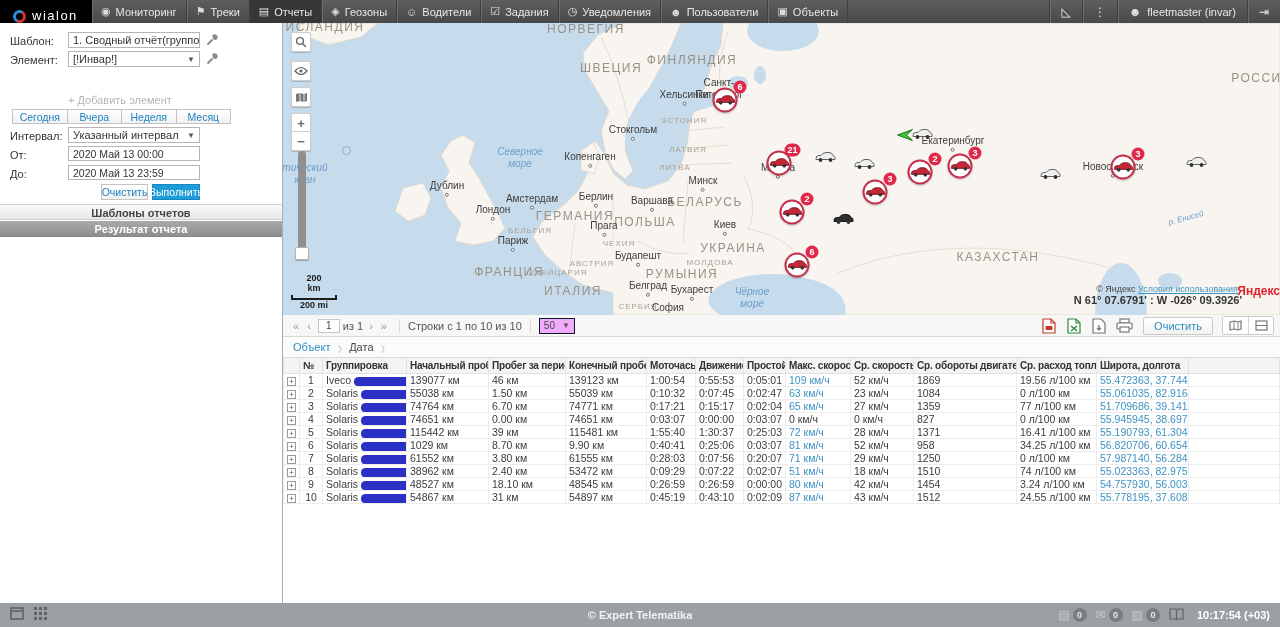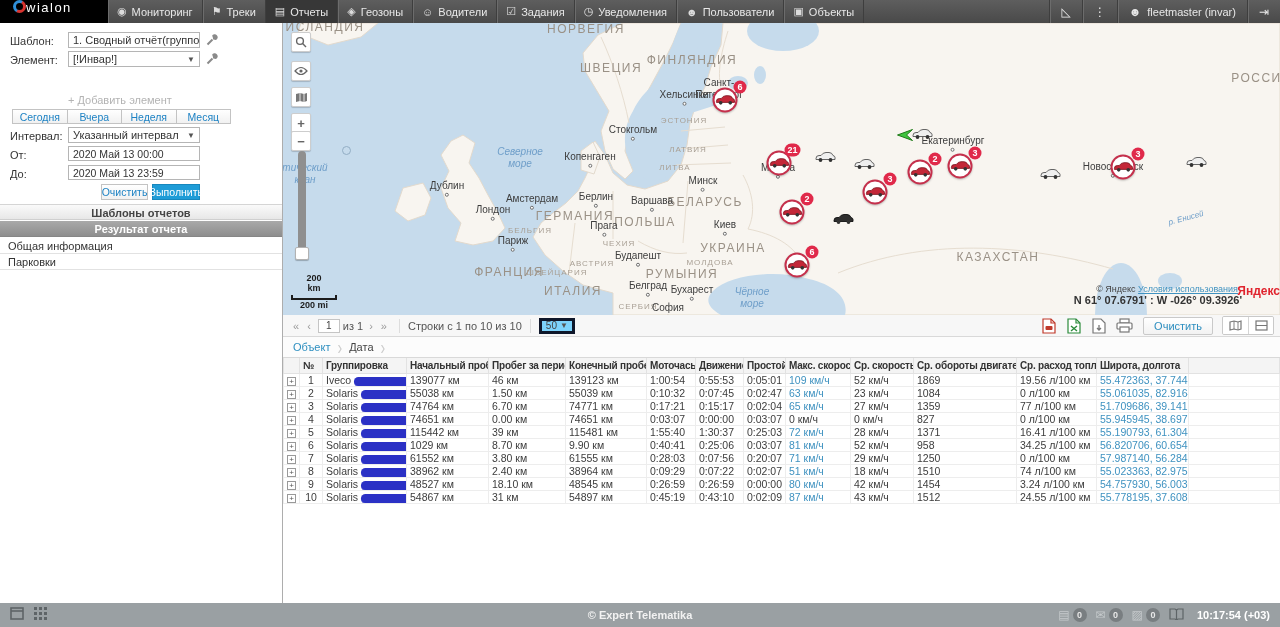--- a/index.html
+++ b/index.html
@@ -1,21 +1,21 @@
 <!DOCTYPE html>
 <html><head>
 <meta charset="utf-8">
 <style>
 *{box-sizing:border-box;margin:0;padding:0}
 html,body{width:1280px;height:627px;overflow:hidden}
 body{font-family:"Liberation Sans",sans-serif;position:relative;background:#fff;font-size:11px}
 
 
 .topbar{position:absolute;top:0;left:0;right:0;height:23px;background:linear-gradient(#5e5e5e,#494949);display:flex;align-items:stretch;color:#e8e8e8;z-index:20}
-.logo{width:108px;background:#000;display:flex;align-items:flex-start;gap:0;padding-left:13px;flex:none}
+.logo{width:92px;background:#000;display:flex;align-items:flex-end;gap:6px;padding-left:13px;flex:none}
 .logo-mark{width:13px;height:13px;border-radius:50%;background:linear-gradient(120deg,#2f8fd8 46%,#d8332f 54%);position:relative}
 .logo-mark:after{content:"";position:absolute;inset:3px;border-radius:50%;background:#000}
 .logo-text{color:#fff;font-size:13px;letter-spacing:1.5px}
 .tabs{display:flex;align-items:stretch}
 .tab{display:flex;align-items:center;gap:5px;padding:0 9px;font-size:11px;border-right:1px solid #3e3e3e;box-shadow:inset 1px 0 0 #6c6c6c;cursor:pointer;white-space:nowrap}
 .tab.active{background:#373737;box-shadow:none}
 .tab-ic{font-size:11px;opacity:.92}
 .topbar-right{margin-left:auto;display:flex;align-items:stretch}
 .tb-ic{padding:0 11px;border-left:1px solid #3e3e3e;box-shadow:inset 1px 0 0 #6c6c6c;display:flex;align-items:center;font-size:12px;cursor:pointer;gap:6px}
 .user-name{font-size:11px}
@@ -65,21 +65,21 @@
 .ylogo{position:absolute;right:0px;bottom:17px;color:#e0242e;font-weight:bold;font-size:12px;z-index:4}
 .coords{position:absolute;right:38px;bottom:9px;font-size:11px;font-weight:bold;color:#333;z-index:4}
 
 
 .rtoolbar{height:22px;border-bottom:1px solid #d9d9d9;background:#f7f7f7;display:flex;align-items:center;font-size:11px;color:#666;padding:0 6px}
 .pg-btn{color:#9a9a9a;font-size:11px;padding:0 4px;cursor:pointer}
 .pg-input{width:22px;height:14px;border:1px solid #c5c5c5;text-align:center;font-size:10px;color:#444;font-family:inherit;margin:0 3px}
 .pg-of{color:#555;margin-right:2px}
 .vsep{width:1px;height:14px;background:#ddd;margin:0 8px}
 .rows-info{color:#555}
-.psel{width:36px;height:16px;border:3px solid #0f172a;background:#7dd3fc;display:flex;align-items:center;justify-content:space-between;padding:0 4px;font-size:10px;color:#444;cursor:pointer}
+.psel{width:36px;height:16px;border:1px solid #0f172a;background:#f0abfc;display:flex;align-items:center;justify-content:space-between;padding:0 4px;font-size:10px;color:#444;cursor:pointer}
 .rt-right{margin-left:auto;display:flex;align-items:center;gap:5px}
 .tool-ic{width:20px;height:17px;display:flex;align-items:center;justify-content:center;cursor:pointer}
 .btn-clear2{border:1px solid #c9c9c9;background:linear-gradient(#fff,#f2f2f2);color:#2e8fc0;font-size:11px;height:18px;padding:0 10px;display:flex;align-items:center;border-radius:2px;cursor:pointer;margin:0 4px}
 .toggle-group{display:flex;border:1px solid #c9c9c9;border-radius:2px;overflow:hidden}
 .tg{width:25px;height:17px;display:flex;align-items:center;justify-content:center;background:#fff;cursor:pointer;color:#777}
 .tg+.tg{border-left:1px solid #d5d5d5}
 .rtabs{height:21px;border-bottom:1px solid #d9d9d9;display:flex;align-items:center;padding-left:10px;font-size:11px;background:#fcfcfc}
 .rtab-obj{color:#2e8fc0;cursor:pointer}
 .rtab-date{color:#444;cursor:pointer}
 .crumb{color:#cccccc;font-size:14px;margin:0 7px;transform:scaleY(1.4)}
@@ -197,24 +197,20 @@
   <input class="inp" style="top: 123px;" value="2020 Май 13 00:00">
 
   <span class="f-label" style="top:145px">До:</span>
   <input class="inp" style="top: 142px;" value="2020 Май 13 23:59">
 
   <div class="btn-clear">Очистить</div>
   <div class="btn-exec">Выполнить</div>
 
   <div class="sec sec1">Шаблоны отчетов</div>
   <div class="sec sec2">Результат отчета</div>
-  <div class="ritems">
-      <div class="ritem">Общая информация</div>
-      <div class="ritem">Парковки</div>
-    </div>
 </div>
 
 <div class="main">
 
   <div class="map">
     <svg class="land" width="997" height="292" viewBox="0 0 997 292">
 
       <path d="M440,0 L997,0 L997,292 L330,292 L330,270 L300,262 L280,248 L262,232 L250,214 L258,200 L270,190 L283,180 L295,168 L302,155 L308,142 L303,128 L312,118 L322,132 L330,150 L344,162 L362,166 L385,158 L398,142 L404,122 L407,100 L413,82 L422,64 L428,44 L438,22 Z" fill="#f8f5f0" stroke="#e3dacd" stroke-width="1"></path>
 
       <path d="M300,30 L315,12 L340,0 L398,0 L390,20 L380,40 L368,62 L356,84 L346,106 L342,128 L350,148 L342,156 L330,146 L322,128 L318,108 L326,88 L314,68 L302,48 Z" fill="#f8f5f0" stroke="#e3dacd" stroke-width="1"></path>
@@ -790,21 +786,21 @@
           <td>0 л/100 км</td>
           <td><span class="link">57.987140, 56.284371</span></td>
           <td></td>
         </tr>
         <tr>
           <td class="c"><span class="exp">+</span></td>
           <td class="c">8</td>
           <td><span>Solaris</span><span class="scrib"></span></td>
           <td>38962 км</td>
           <td>2.40 км</td>
-          <td>38964 км</td>
+          <td>53472 км</td>
           <td>0:09:29</td>
           <td>0:07:22</td>
           <td>0:02:07</td>
           <td><span class="link">51 км/ч</span></td>
           <td>18 км/ч</td>
           <td>1510</td>
           <td>74 л/100 км</td>
           <td><span class="link">55.023363, 82.975638</span></td>
           <td></td>
         </tr>

